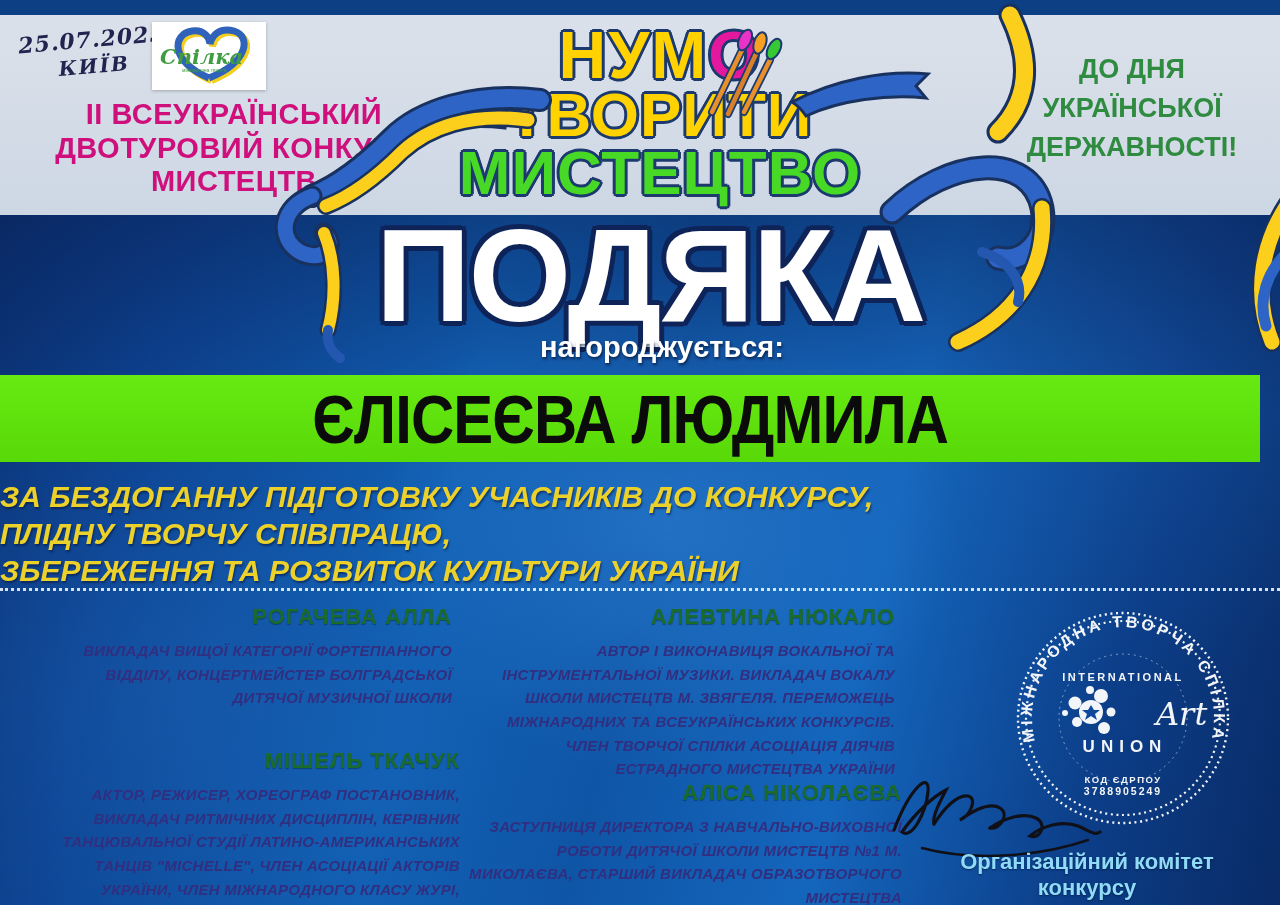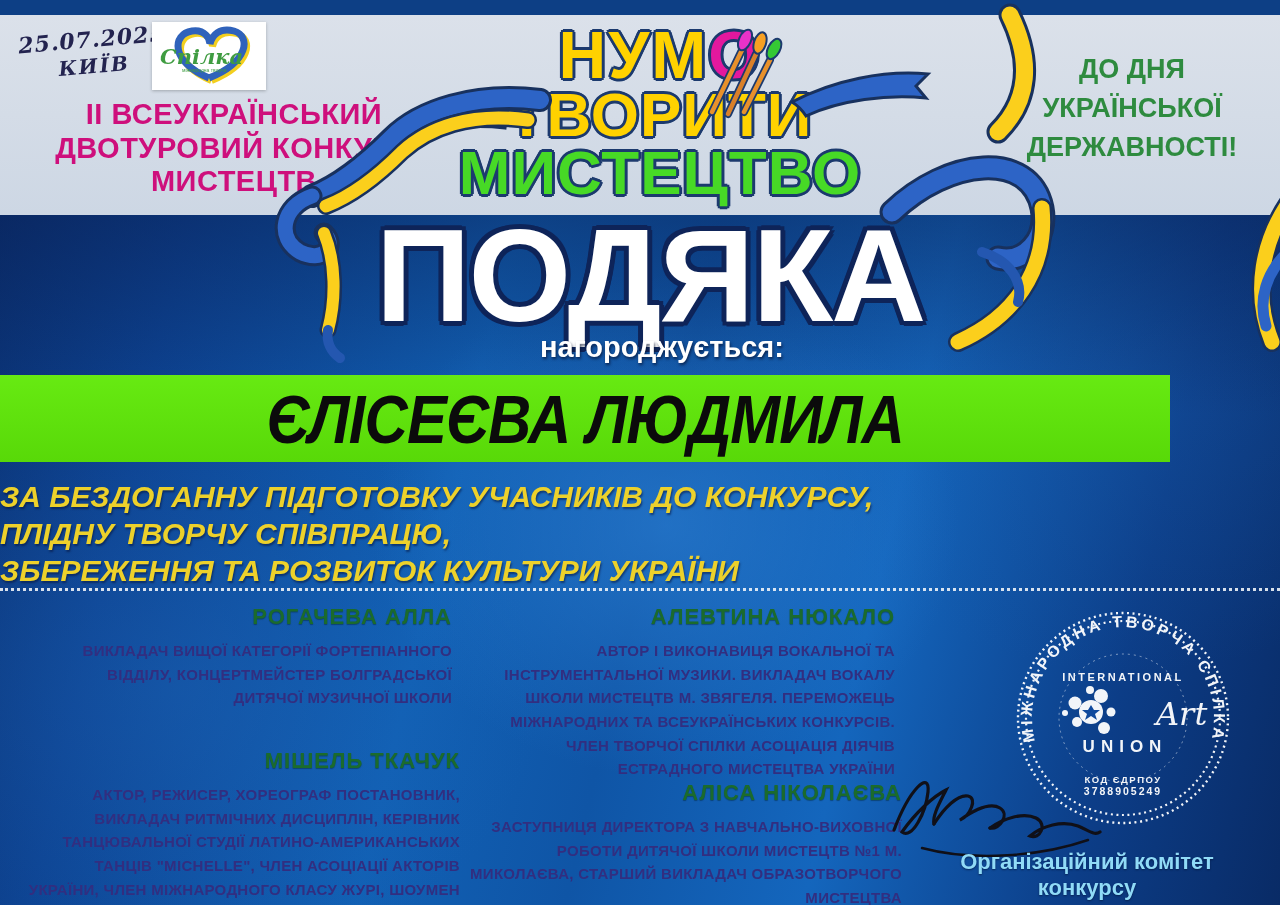--- a/index.html
+++ b/index.html
@@ -43,36 +43,36 @@
   .occasion{left:992px;top:50px;width:280px;text-align:center;color:#2e8b3f;
     font-weight:bold;font-size:27px;line-height:1.45;}
   
   .award-title{left:330px;top:200px;width:640px;text-align:center;color:#ffffff;
     font-size:132px;font-weight:bold;letter-spacing:-2px;z-index:3;
     text-shadow:-5px 0 #0e2459,5px 0 #0e2459,0 -5px #0e2459,0 5px #0e2459,
     -4px -4px #0e2459,4px 4px #0e2459,-4px 4px #0e2459,4px -4px #0e2459;}
   .award-sub{left:540px;top:331px;width:345px;text-align:left;color:#ffffff;
     font-size:29px;font-weight:bold;z-index:3;text-shadow:1px 2px 3px rgba(5,15,45,.7);}
   
-  .band{left:0;top:375px;width:1170px;height:87px;z-index:2;
+  .band{left:0;top:375px;width:1260px;height:87px;z-index:2;
     background:linear-gradient(180deg,#67ea12,#58d908);
-    display:flex;align-items:center;justify-content:center;font-style:italic;}
+    display:flex;align-items:center;justify-content:center;}
   .band .nm{font-size:68px;font-weight:bold;color:#0b0b0b;transform:scaleX(.88);
     letter-spacing:-1px;white-space:nowrap;}
   
   .reason{left:0;top:479px;width:1280px;text-align:left;color:#edd12b;
     font-size:30px;font-weight:bold;font-style:italic;line-height:1.23;
     text-shadow:1px 2px 2px rgba(8,20,60,.55);}
   
   .dots{left:0;top:588px;width:1280px;height:0;border-top:3px dotted #eef3f8;opacity:.9;}
   
   .jury{text-align:right;z-index:1;}
   .jury .jn{font-size:22px;font-weight:bold;color:#1b6b2c;letter-spacing:1px;margin-bottom:9px;
     text-shadow:0 1px 1px rgba(0,20,10,.35);}
-  .jury .jd{font-size:15px;font-weight:bold;color:#322e80;line-height:1.58;letter-spacing:.3px;}
+  .jury .jd{font-size:15px;font-weight:bold;color:#322e80;line-height:1.58;letter-spacing:.3px;font-style:italic;}
   .j0{left:62px;top:604px;width:390px;}
   .j1{left:465px;top:604px;width:430px;}
   .j2{left:26px;top:748px;width:434px;}
   .j3{left:462px;top:780px;width:440px;}
   
   .seal{left:1003px;top:591px;width:240px;height:258px;z-index:2;opacity:.95;}
   .sig{left:882px;top:750px;width:240px;height:118px;z-index:3;}
   .committee{left:922px;top:849px;width:330px;text-align:center;color:#90dbf7;
     font-size:22px;font-weight:bold;z-index:3;text-shadow:0 1px 2px rgba(4,16,48,.6);}
   .ribbons{left:0;top:0;width:1280px;height:905px;z-index:2;pointer-events:none;}

